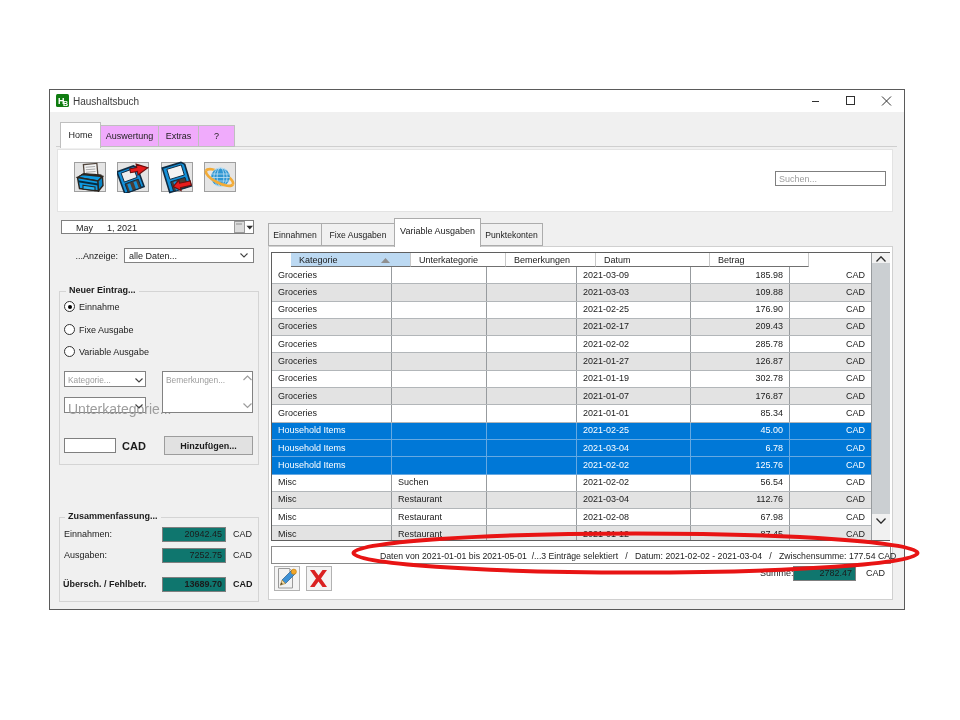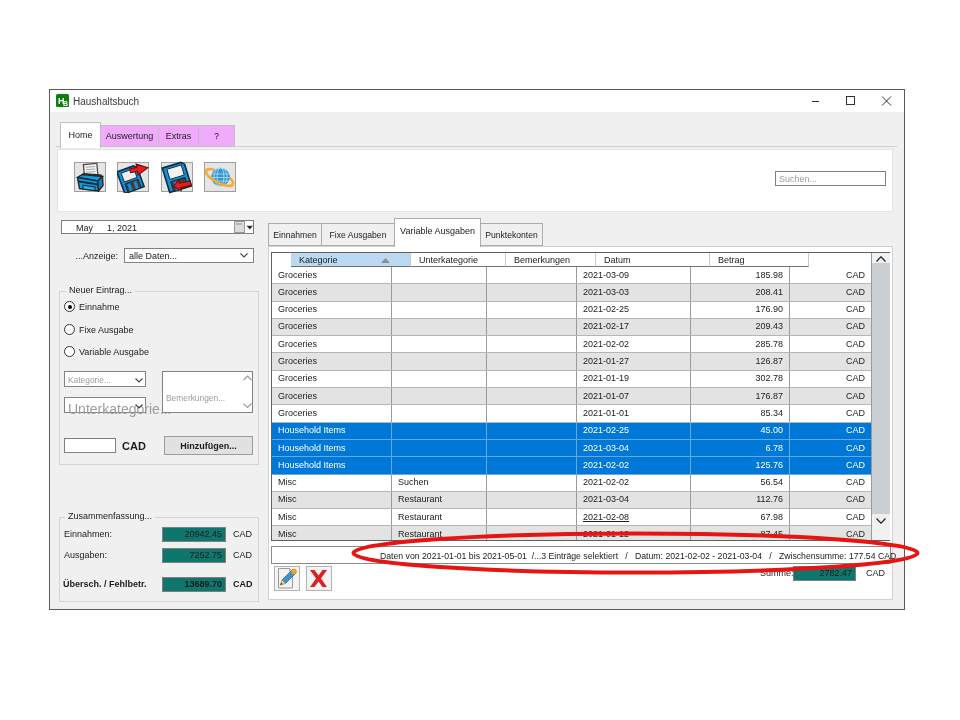--- a/index.html
+++ b/index.html
@@ -6,21 +6,21 @@
 body{font-family:"Liberation Sans",sans-serif;font-size:9px;color:#1b1b1b;}
 .abs{position:absolute;}
 #win{position:absolute;left:49px;top:89px;width:856px;height:521px;background:#f0f0f0;border:1px solid #5a5a5a;}
 #titlebar{position:absolute;left:50px;top:90px;width:854px;height:22px;background:#fff;}
 .tab1{position:absolute;background:#f0abfc;border:1px solid #bfbfbf;text-align:center;color:#222;}
 .tab1 span{position:relative;top:50%;transform:translateY(-50%);display:block;}
 .ctab{background:#fff;z-index:3;}
 .toolbtn{position:absolute;width:32px;height:30px;background:#e5e5e5;border:1px solid #9f9f9f;}
 .combo{position:absolute;background:#fff;border:1px solid #828282;}
 .gbox{position:absolute;border:1px solid #d4d4d4;}
-.glabel{position:absolute;background:#f0f0f0;font-weight:normal;padding:0 3px;}
+.glabel{position:absolute;background:#f0f0f0;font-weight:bold;padding:0 3px;}
 .radio{position:absolute;width:11px;height:11px;border:1px solid #333;border-radius:50%;background:#fff;}
 .rdot{position:absolute;left:2.5px;top:2.5px;width:4px;height:4px;border-radius:50%;background:#000;}
 .vbox{position:absolute;background:#0f766e;border:1px solid #7f7f7f;text-align:right;padding:1px 3px 0 0;}
 .chev{position:absolute;}
 .tab2{position:absolute;background:#f0f0f0;border:1px solid #acacac;text-align:center;color:#1b1b1b;}
 .hcell{height:100%;float:left;border-right:1px solid #c8c8c8;padding:2px 0 0 8px;background:#fff;}
 .row{width:599px;height:17.3px;border-bottom:1px solid #b2b6b9;}
 .rc{height:100%;float:left;border-right:1px solid #979b9e;padding:2.6px 0 0 6px;overflow:hidden;white-space:nowrap;}
 .num{text-align:right;padding:2.6px 6px 0 0;}
 .sel{background:#0078d7;color:#fff;}
@@ -157,21 +157,21 @@
 <div class="radio" style="left:64px;top:346px;"></div>
 <div class="abs" style="left:79px;top:347px;">Variable Ausgabe</div>
 <div class="abs combo" style="left:64px;top:371px;width:82px;height:16px;padding:3px 0 0 3px;color:#9d9d9d;font-size:8.4px;">Kategorie...</div>
 <svg class="chev" style="left:135px;top:378px" width="8" height="5">
     <path d="M0.5 0.5 L4 4 L7.5 0.5" fill="none" stroke="#404040" stroke-width="1.1"></path>
   </svg>
 <div class="abs combo" style="left:64px;top:397px;width:82px;height:16px;padding:3px 0 0 3px;color:#9d9d9d;font-size:14px;">Unterkategorie...</div>
 <svg class="chev" style="left:135px;top:404px" width="8" height="5">
     <path d="M0.5 0.5 L4 4 L7.5 0.5" fill="none" stroke="#404040" stroke-width="1.1"></path>
   </svg>
-<div class="abs combo" style="left:162px;top:371px;width:91px;height:42px;padding:21px 0 0 3px;color:#9d9d9d;font-size:8.4px;">Bemerkungen...</div>
+<div class="abs combo" style="left:162px;top:371px;width:91px;height:42px;padding:3px 0 0 3px;color:#9d9d9d;font-size:8.4px;">Bemerkungen...</div>
 <svg class="chev" style="left:243px;top:375px" width="9" height="6">
     <path d="M0.5 5 L4.5 1 L8.5 5" fill="none" stroke="#9d9d9d" stroke-width="1.2"></path>
   </svg>
 <svg class="chev" style="left:243px;top:403px" width="9" height="6">
     <path d="M0.5 0.5 L4.5 4.5 L8.5 0.5" fill="none" stroke="#9d9d9d" stroke-width="1.2"></path>
   </svg>
 <div class="abs" style="left:64px;top:438px;width:52px;height:15px;background:#fff;border:1px solid #7f7f7f;"></div>
 <div class="abs" style="left:122px;top:440px;font-weight:bold;font-size:11px;">CAD</div>
 <div class="abs" style="left:164px;top:436px;width:89px;height:19px;background:#e1e1e1;border:1px solid #9c9c9c;text-align:center;font-weight:bold;padding-top:4px;">Hinzufügen...</div>
 
@@ -212,21 +212,21 @@
       <div class="rc" style="width:90px;"></div>
       <div class="rc" style="width:114px;">2021-03-09</div>
       <div class="rc num" style="width:99px;">185.98</div>
       <div class="rc num" style="width:81px;border-right:none;padding-right:6px;">CAD</div>
     </div>
 <div class="row gray">
       <div class="rc" style="width:120px;">Groceries</div>
       <div class="rc" style="width:95px;"></div>
       <div class="rc" style="width:90px;"></div>
       <div class="rc" style="width:114px;">2021-03-03</div>
-      <div class="rc num" style="width:99px;">208.41</div>
+      <div class="rc num" style="width:99px;">109.88</div>
       <div class="rc num" style="width:81px;border-right:none;padding-right:6px;">CAD</div>
     </div>
 <div class="row white">
       <div class="rc" style="width:120px;">Groceries</div>
       <div class="rc" style="width:95px;"></div>
       <div class="rc" style="width:90px;"></div>
       <div class="rc" style="width:114px;">2021-02-25</div>
       <div class="rc num" style="width:99px;">176.90</div>
       <div class="rc num" style="width:81px;border-right:none;padding-right:6px;">CAD</div>
     </div>
@@ -315,21 +315,21 @@
       <div class="rc" style="width:95px;">Restaurant</div>
       <div class="rc" style="width:90px;"></div>
       <div class="rc" style="width:114px;">2021-03-04</div>
       <div class="rc num" style="width:99px;">112.76</div>
       <div class="rc num" style="width:81px;border-right:none;padding-right:6px;">CAD</div>
     </div>
 <div class="row white">
       <div class="rc" style="width:120px;">Misc</div>
       <div class="rc" style="width:95px;">Restaurant</div>
       <div class="rc" style="width:90px;"></div>
-      <div class="rc" style="width:114px;text-decoration:underline;">2021-02-08</div>
+      <div class="rc" style="width:114px;">2021-02-08</div>
       <div class="rc num" style="width:99px;">67.98</div>
       <div class="rc num" style="width:81px;border-right:none;padding-right:6px;">CAD</div>
     </div>
 <div class="row gray">
       <div class="rc" style="width:120px;">Misc</div>
       <div class="rc" style="width:95px;">Restaurant</div>
       <div class="rc" style="width:90px;"></div>
       <div class="rc" style="width:114px;">2021-01-12</div>
       <div class="rc num" style="width:99px;">87.45</div>
       <div class="rc num" style="width:81px;border-right:none;padding-right:6px;">CAD</div>

